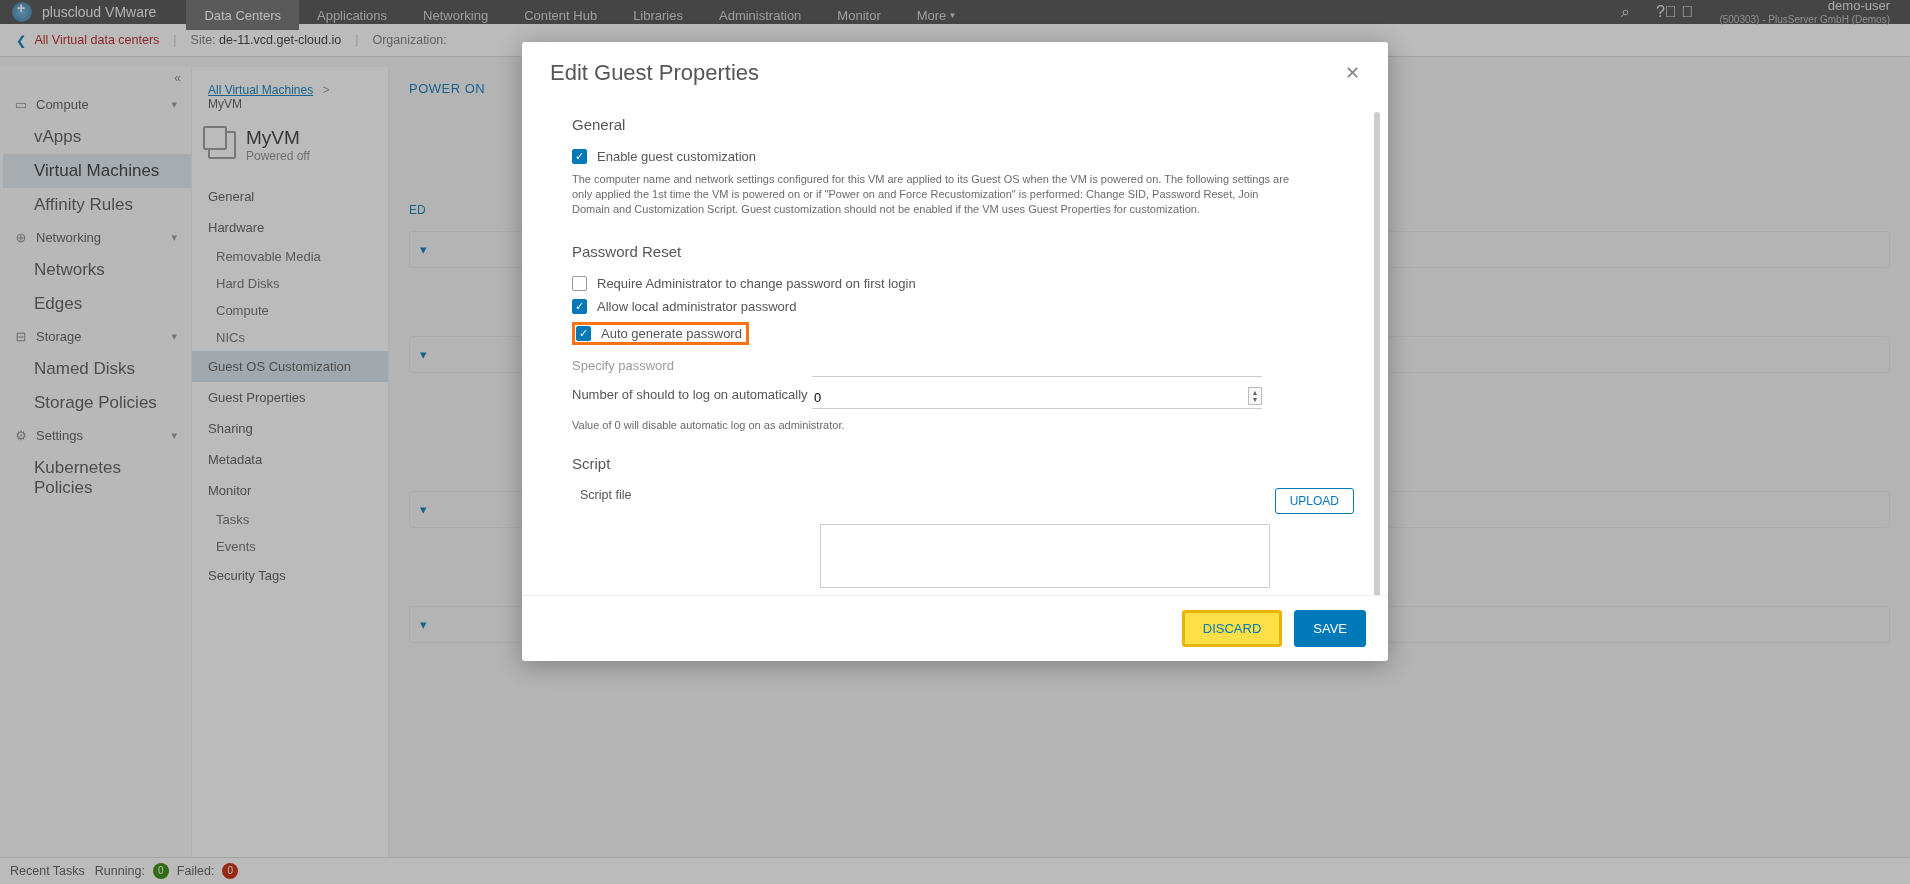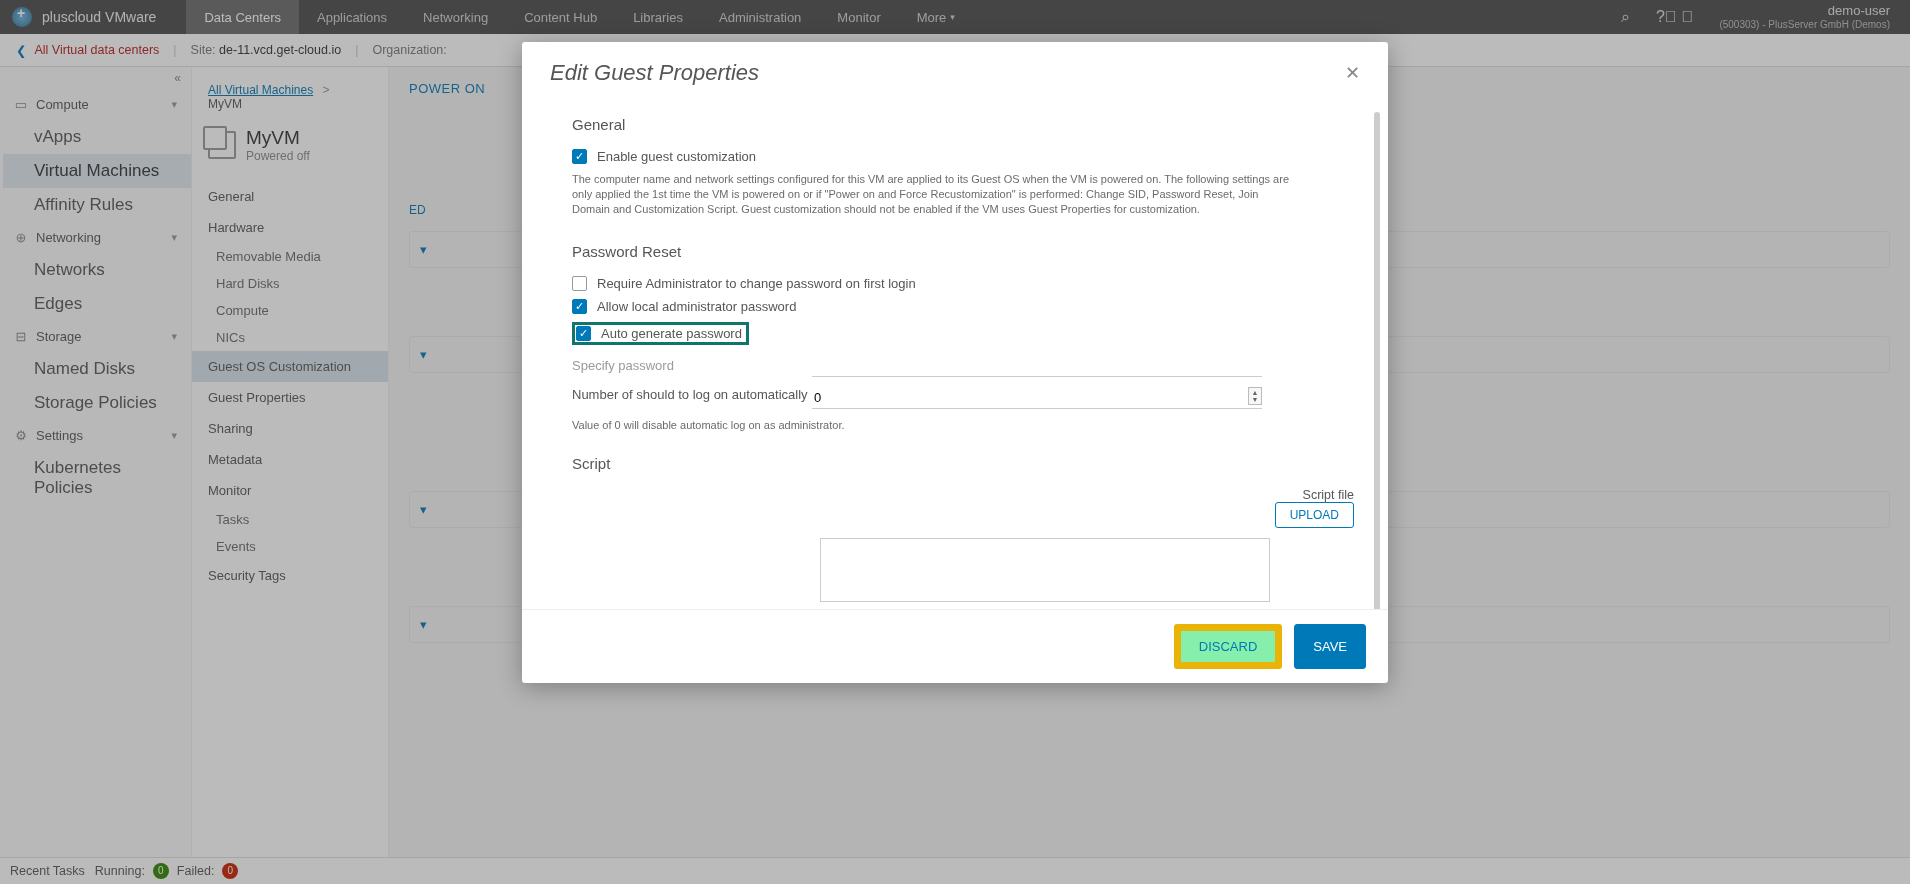--- a/index.html
+++ b/index.html
@@ -1,19 +1,19 @@
 <!DOCTYPE html>
 <html><head>
 <meta charset="utf-8">
 <style>
 * { box-sizing: border-box; margin: 0; padding: 0; font-family: "Segoe UI", Arial, sans-serif; }
 body { background: #f5f5f5; width: 1910px; height: 884px; overflow: hidden; position: relative; font-size: 13px; color: #565656; }
 
 
-.top-nav { background: #4b4b4b; height: 34px; display: flex; align-items: center; padding: 0; color: #e0e0e0; position: relative; }
+.top-nav { background: #4b4b4b; height: 24px; display: flex; align-items: center; padding: 0; color: #e0e0e0; position: relative; }
 .logo-circle { width: 20px; height: 20px; border-radius: 50%; background: radial-gradient(#6db5e0,#317196); margin: 0 10px 0 12px; position: relative; }
 .logo-circle::after { content:"+"; position:absolute; top:-2px; left:5px; color:#fff; font-size:14px; font-weight:bold; }
 .brand { font-size: 14px; font-weight: 500; margin-right: 30px; color:#f0f0f0; }
 .nav-tabs { display: flex; height: 100%; }
 .nav-tab { padding: 15px 18px; display: flex; align-items: center; font-size: 13px; color: #d0d0d0; cursor: pointer; }
 .nav-tab.active { background: #6b6b6b; color: #fff; }
 .nav-right { margin-left: auto; display:flex; align-items:center; gap:26px; padding-right:20px; color:#e0e0e0; }
 .nav-icon { font-size: 16px; cursor:pointer; }
 .user-block { text-align:right; font-size:11px; line-height:1.2; }
 .user-block .uname { font-size:13px; font-weight:500; }
@@ -61,46 +61,46 @@
 
 .footer { position:absolute; bottom:0; left:0; right:0; height:27px; background:#fff; border-top:1px solid #ddd; display:flex; align-items:center; padding:0 10px; font-size:12.5px; color:#555; }
 .footer .badge { display:inline-block; min-width:16px; height:16px; border-radius:8px; color:#fff; font-size:10px; text-align:center; line-height:16px; margin:0 8px; }
 .badge.ok { background:#2f8400; }
 .badge.err { background:#c92100; }
 
 
 .overlay { position:absolute; inset:0; background:rgba(60,60,60,0.35); display:flex; align-items:flex-start; justify-content:center; }
 .modal { background:#fff; width:866px; margin-top:42px; border-radius:3px; box-shadow:0 4px 25px rgba(0,0,0,0.3); display:flex; flex-direction:column; max-height:800px; }
 .modal-head { display:flex; align-items:center; padding:18px 28px 12px; }
-.modal-title { font-size:22px; color:#565656;font-style:italic; }
+.modal-title { font-size:22px; color:#565656; }
 .close-x { margin-left:auto; font-size:18px; color:#888; cursor:pointer; }
 .modal-body { padding:12px 34px 4px 50px; overflow-y:auto; position:relative; }
 .mscroll { position:absolute; right:8px; top:14px; width:6px; height:520px; background:#ccc; border-radius:3px; }
 .h4 { font-size:15px; color:#565656; margin:6px 0 16px; }
 .chk-row { display:flex; align-items:center; gap:10px; font-size:13px; color:#565656; margin:8px 0; }
 .chk { width:15px; height:15px; border:1px solid #0079b8; border-radius:2px; display:inline-flex; align-items:center; justify-content:center; cursor:pointer; background:#fff; }
 .chk.checked { background:#0079b8; color:#fff; }
 .chk.checked::after { content:"✓"; font-size:11px; }
 .chk.empty { border-color:#999; }
-.hl { border:3px solid #0f766e; padding:1px 4px 1px 1px; display:inline-flex; align-items:center; gap:10px; }
+.hl { border:3px solid #f97316; padding:1px 4px 1px 1px; display:inline-flex; align-items:center; gap:10px; }
 .help-text { font-size:11px; color:#6b6b6b; line-height:1.35; margin:6px 0 26px; max-width:720px; }
 .form-row { display:flex; align-items:center; margin:10px 0; }
 .form-label { width:240px; font-size:13px; color:#565656; }
 .form-label.muted { color:#9a9a9a; }
 .uline-input { flex:1; max-width:450px; border:none; border-bottom:1px solid #ccc; font-size:13px; padding:3px 2px; background:transparent; }
 .num-wrap { position:relative; flex:1; max-width:450px; }
 .num-wrap .spin { position:absolute; right:0; top:0; width:14px; height:18px; border:1px solid #bbb; font-size:7px; display:flex; flex-direction:column; align-items:center; justify-content:center; color:#666; cursor:pointer; background:#f7f7f7; }
 .small-note { font-size:11px; color:#6b6b6b; margin:2px 0 24px; }
 .upload-btn { border:1px solid #0079b8; color:#0079b8; background:#fff; padding:5px 14px; font-size:12px; border-radius:3px; cursor:pointer; margin-left:auto; }
-.script-row { display:flex; align-items:flex-end; margin:6px 0 10px;flex-direction:column; }
+.script-row { display:flex; align-items:flex-start; margin:6px 0 10px; }
 .script-label { font-size:12.5px; color:#565656; margin-left:8px; }
 .script-box { width:450px; height:64px; border:1px solid #ccc; margin-left:248px; resize:none; font-size:12px; padding:4px; }
 .modal-foot { border-top:1px solid #eee; padding:14px 22px; display:flex; justify-content:flex-end; gap:12px; }
 .btn { padding:8px 18px; font-size:13px; border-radius:3px; cursor:pointer; }
-.btn.outline { border:7px solid #eab308; color:#0079b8; background:#86efac; }
+.btn.outline { border:3px solid #eab308; color:#0079b8; background:#fde047; }
 .btn.primary { border:1px solid #0079b8; color:#fff; background:#0079b8; }
 </style>
 </head>
 <body>
 
 <div class="top-nav">
   <div class="logo-circle"></div>
   <div class="brand">pluscloud VMware</div>
   <div class="nav-tabs">
     <div class="nav-tab active">Data Centers</div>

